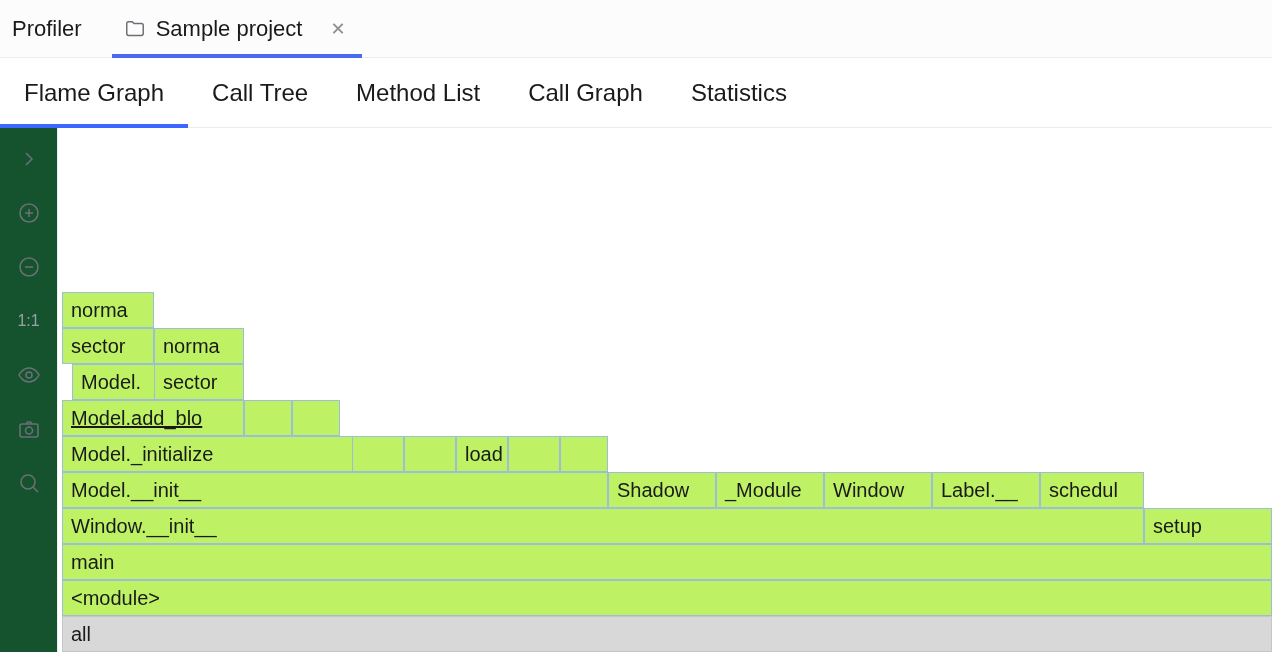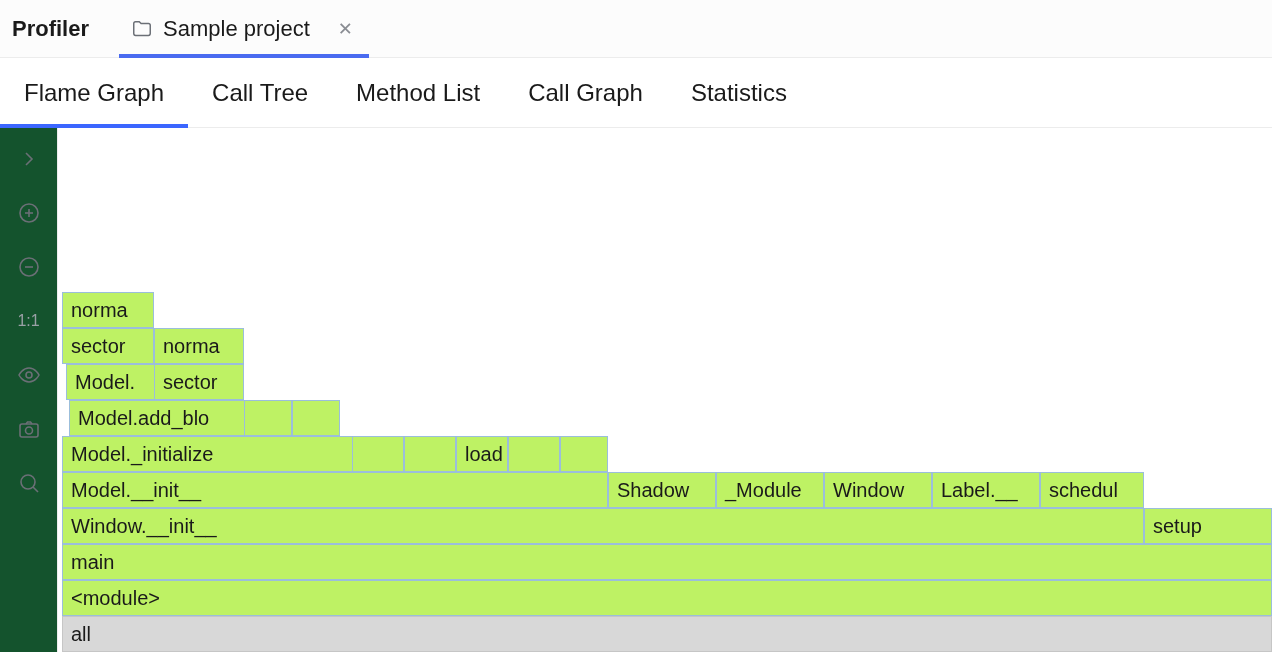--- a/index.html
+++ b/index.html
@@ -16,21 +16,21 @@
   
   .top-bar {
     display: flex;
     align-items: center;
     height: 58px;
     padding: 0 12px;
     border-bottom: 1px solid #ececec;
     position: relative;
   }
   .top-title {
-    font-weight: 700;
+    font-weight: 400;
     font-size: 22px;
     padding-right: 30px;
   }
   .project-tab {
     display: flex;
     align-items: center;
     gap: 10px;
     padding: 0 12px;
     height: 100%;
     position: relative;
@@ -229,26 +229,26 @@
       </div>
       <div class="flame-row" style="top: 308px; left: 4px;">
         <div class="frame" style="width: 312px; height: 36px; margin-left: 0px; position: absolute; left: 0px;">Model._initialize</div>
         <div class="frame" style="width: 52px; height: 36px; position: absolute; left: 290px;"></div>
         <div class="frame" style="width: 52px; height: 36px; position: absolute; left: 342px;"></div>
         <div class="frame" style="width: 52px; height: 36px; position: absolute; left: 394px;">load</div>
         <div class="frame" style="width: 52px; height: 36px; position: absolute; left: 446px;"></div>
         <div class="frame" style="width: 48px; height: 36px; position: absolute; left: 498px;"></div>
       </div>
       <div class="flame-row" style="top: 272px; left: 4px;">
-        <div class="frame" style="width: 182px; height: 36px; margin-left: 7px; position: absolute; left: 0px;">Model.add_blo</div>
+        <div class="frame" style="width: 182px; height: 36px; margin-left: 0px; position: absolute; left: 0px; text-decoration: underline;">Model.add_blo</div>
         <div class="frame" style="width: 48px; height: 36px; position: absolute; left: 182px;"></div>
         <div class="frame" style="width: 48px; height: 36px; position: absolute; left: 230px;"></div>
       </div>
       <div class="flame-row" style="top: 236px; left: 4px;">
-        <div class="frame" style="width: 100px; height: 36px; margin-left: 4px; position: absolute; left: 0px;">Model.</div>
+        <div class="frame" style="width: 100px; height: 36px; margin-left: 10px; position: absolute; left: 0px;">Model.</div>
         <div class="frame" style="width: 90px; height: 36px; position: absolute; left: 92px;">sector</div>
       </div>
       <div class="flame-row" style="top: 200px; left: 4px;">
         <div class="frame" style="width: 92px; height: 36px; margin-left: 0px; position: absolute; left: 0px;">sector</div>
         <div class="frame" style="width: 90px; height: 36px; position: absolute; left: 92px;">norma</div>
       </div>
       <div class="flame-row" style="top: 164px; left: 4px;">
         <div class="frame" style="width: 92px; height: 36px; margin-left: 0px; position: absolute; left: 0px;">norma</div>
       </div>
     </div>

